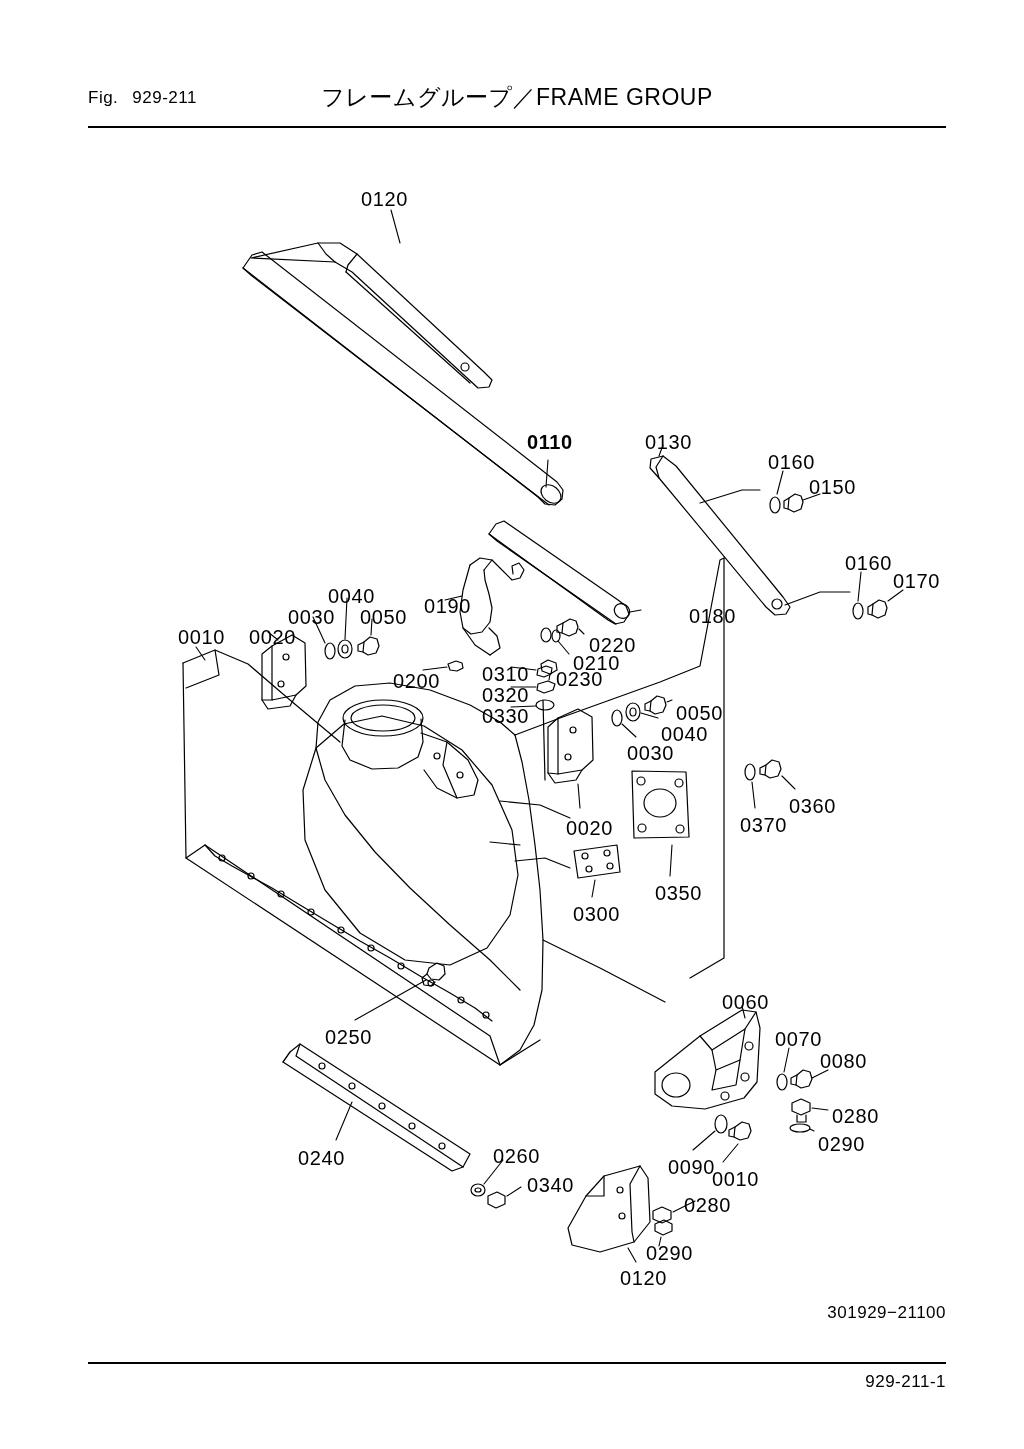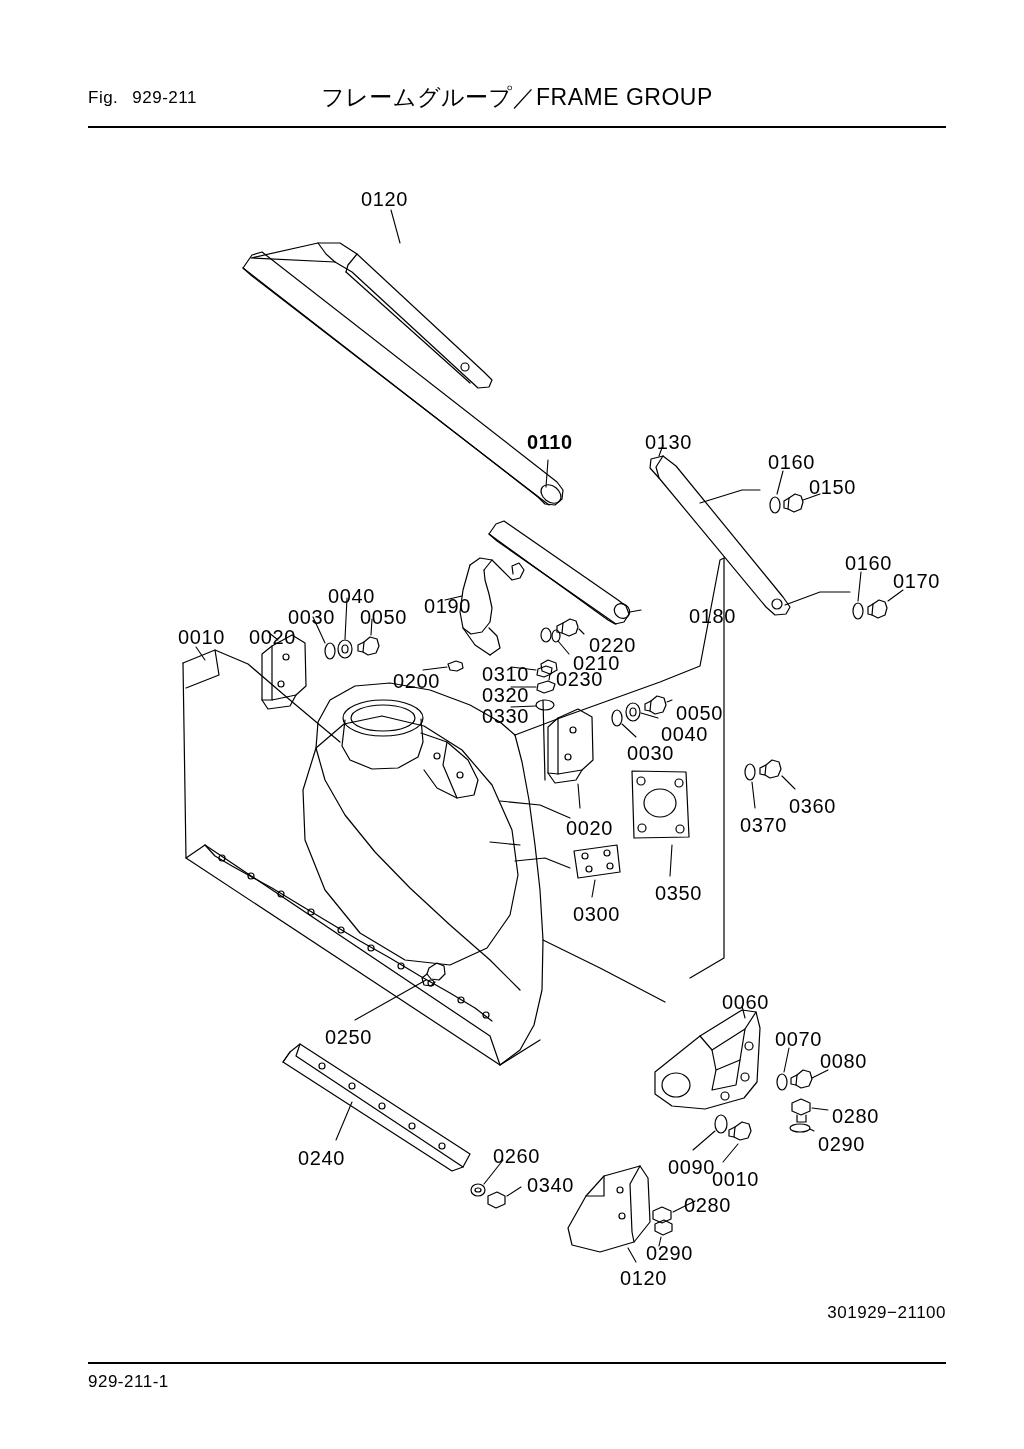--- a/index.html
+++ b/index.html
@@ -63,21 +63,21 @@
     top: 1362px;
     width: 858px;
     height: 0;
     border-top: 2px solid #000;
   }
   .footer-page {
     position: absolute;
     left: 88px;
     top: 1372px;
     width: 858px;
-    text-align: left;
+    text-align: right;
     font-size: 17px;
     letter-spacing: 0.5px;
   }
   .part-number {
     position: absolute;
     left: 700px;
     top: 1303px;
     width: 246px;
     text-align: right;
     font-size: 17px;

